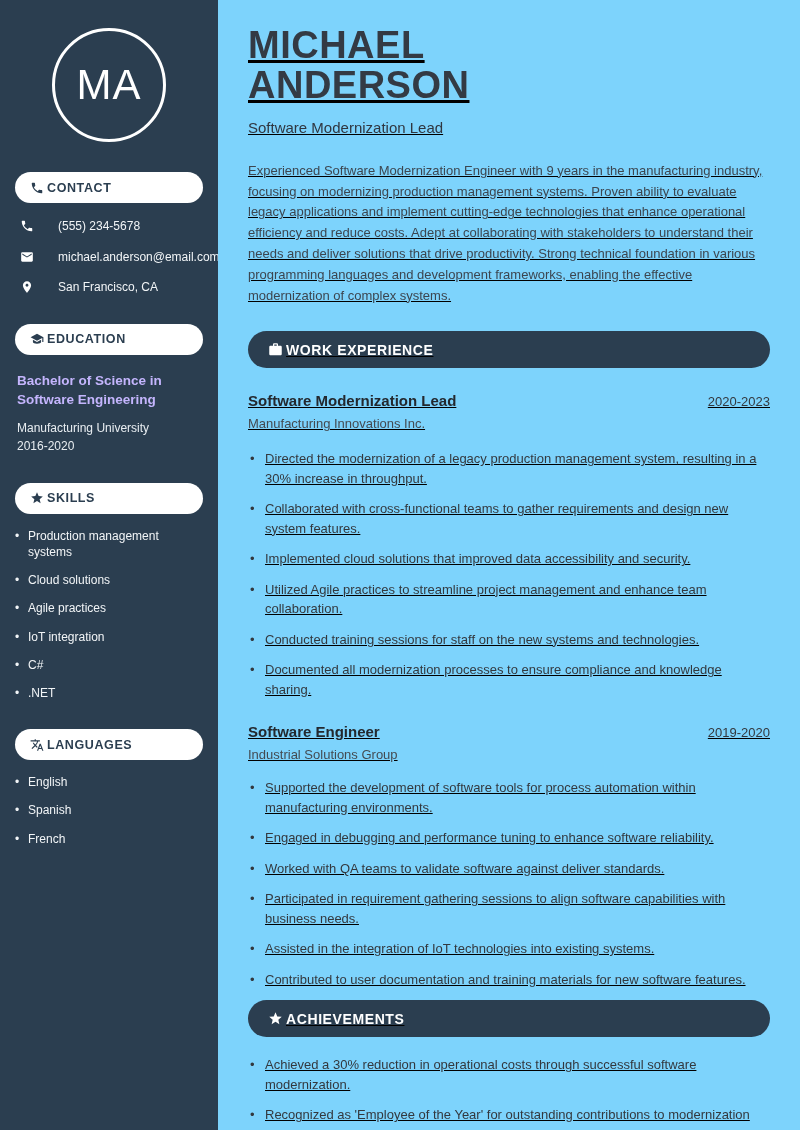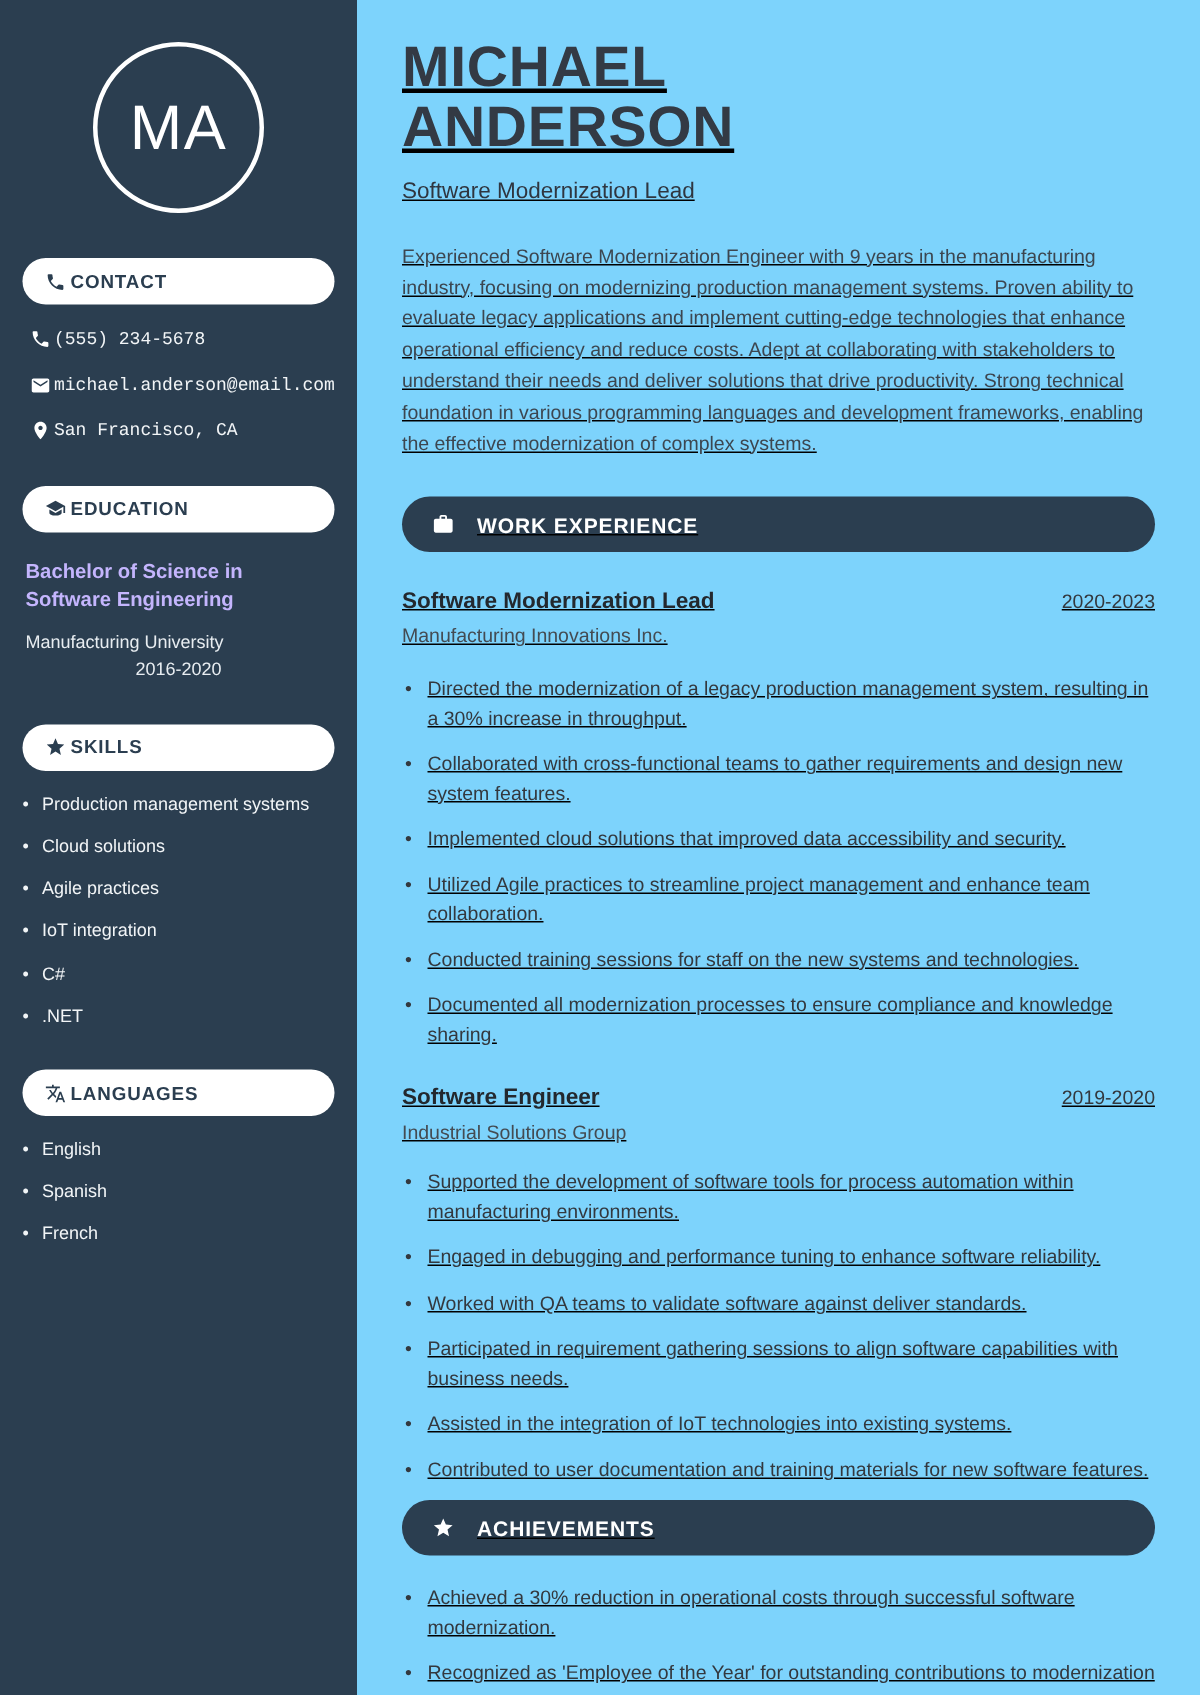--- a/index.html
+++ b/index.html
@@ -1,53 +1,53 @@
 <!DOCTYPE html>
 <html><head>
 <meta charset="utf-8">
 <style>
   * { margin:0; padding:0; box-sizing:border-box; }
   html,body { width:800px; height:1130px; overflow:hidden; }
   body { font-family:"Liberation Sans", sans-serif; background:#ffffff; }
   .page { display:flex; width:800px; height:1130px; }
 
   
-  .sidebar { width:238px; flex-shrink:0; background:#2b3e50; color:#fff; padding:28px 15px 20px; }
+  .sidebar { width:218px; flex-shrink:0; background:#2b3e50; color:#fff; padding:28px 15px 20px; }
   .avatar { width:114px; height:114px; border:3px solid #fff; border-radius:50%;
             display:flex; align-items:center; justify-content:center; margin:0 auto 30px; }
   .avatar span { font-size:42px; font-weight:400; letter-spacing:1px; color:#fff; }
 
   .side-pill { background:#fff; color:#2b3e50; border-radius:16px; height:31px;
                display:flex; align-items:center; gap:3px; padding:0 15px;
                font-weight:bold; font-size:12.5px; letter-spacing:.6px; margin-top:28px; }
   .side-pill svg { width:14px; height:14px; fill:#2b3e50; flex-shrink:0; }
 
   .contact-list { list-style:none; margin-top:16px; }
-  .contact-list li { display:flex; align-items:flex-start; gap:2px; font-size:12px;
-                     color:#f2f5f7; margin:0 0 15px 5px; line-height:1.3;font-family:Liberation Mono, monospace; }
+  .contact-list li { display:flex; align-items:flex-start; gap:24px; font-size:12px;
+                     color:#f2f5f7; margin:0 0 15px 5px; line-height:1.3; }
   .contact-list svg { width:14px; height:14px; fill:#fff; flex-shrink:0; margin-top:0; }
 
   .edu-block { margin-top:16px; padding:0 2px; }
   .edu-degree { font-size:13.5px; font-weight:bold; color:#c4b5fd; line-height:1.45; }
   .edu-school { font-size:12px; color:#e8edf1; margin-top:9px; line-height:1.5; }
-  .edu-years  { font-size:12px; color:#e8edf1; line-height:1.5;text-align:center; }
+  .edu-years  { font-size:12px; color:#e8edf1; line-height:1.5; }
 
   .side-list { list-style:none; margin-top:14px; }
   .side-list li { position:relative; font-size:12px; color:#f2f5f7; padding-left:13px;
                   margin-bottom:12px; line-height:1.35; }
   .side-list li::before { content:"•"; position:absolute; left:0; top:0; color:#f2f5f7; }
 
   
   .main { flex:1; background:#7dd3fc; padding:26px 30px 20px;text-decoration:underline; }
   .name { font-size:38px; font-weight:700; color:#333a44; line-height:1.05; letter-spacing:.5px; }
   .job-subtitle { font-size:15px; color:#2f3640; margin-top:13px; }
   .summary { font-size:13px; color:#3c4650; line-height:1.6; margin-top:25px; }
 
   .main-pill { background:#2b3e50; color:#fff; border-radius:19px; height:37px;
-               display:flex; align-items:center; gap:15px; padding:0 20px;
+               display:flex; align-items:center; gap:3px; padding:0 20px;
                font-weight:bold; font-size:14px; letter-spacing:.6px; margin-top:25px; }
   .main-pill svg { width:15px; height:15px; fill:#fff; flex-shrink:0; }
 
   .job-head { display:flex; justify-content:space-between; align-items:baseline; margin-top:24px; }
   .job-title { font-size:15px; font-weight:bold; color:#23282e; }
   .job-dates { font-size:13px; color:#33383e; }
   .job-company { font-size:13px; color:#444b52; margin-top:7px; }
 
   .bullets { list-style:none; margin-top:18px; }
   .bullets li { position:relative; font-size:13px; color:#33383e; padding-left:17px;

